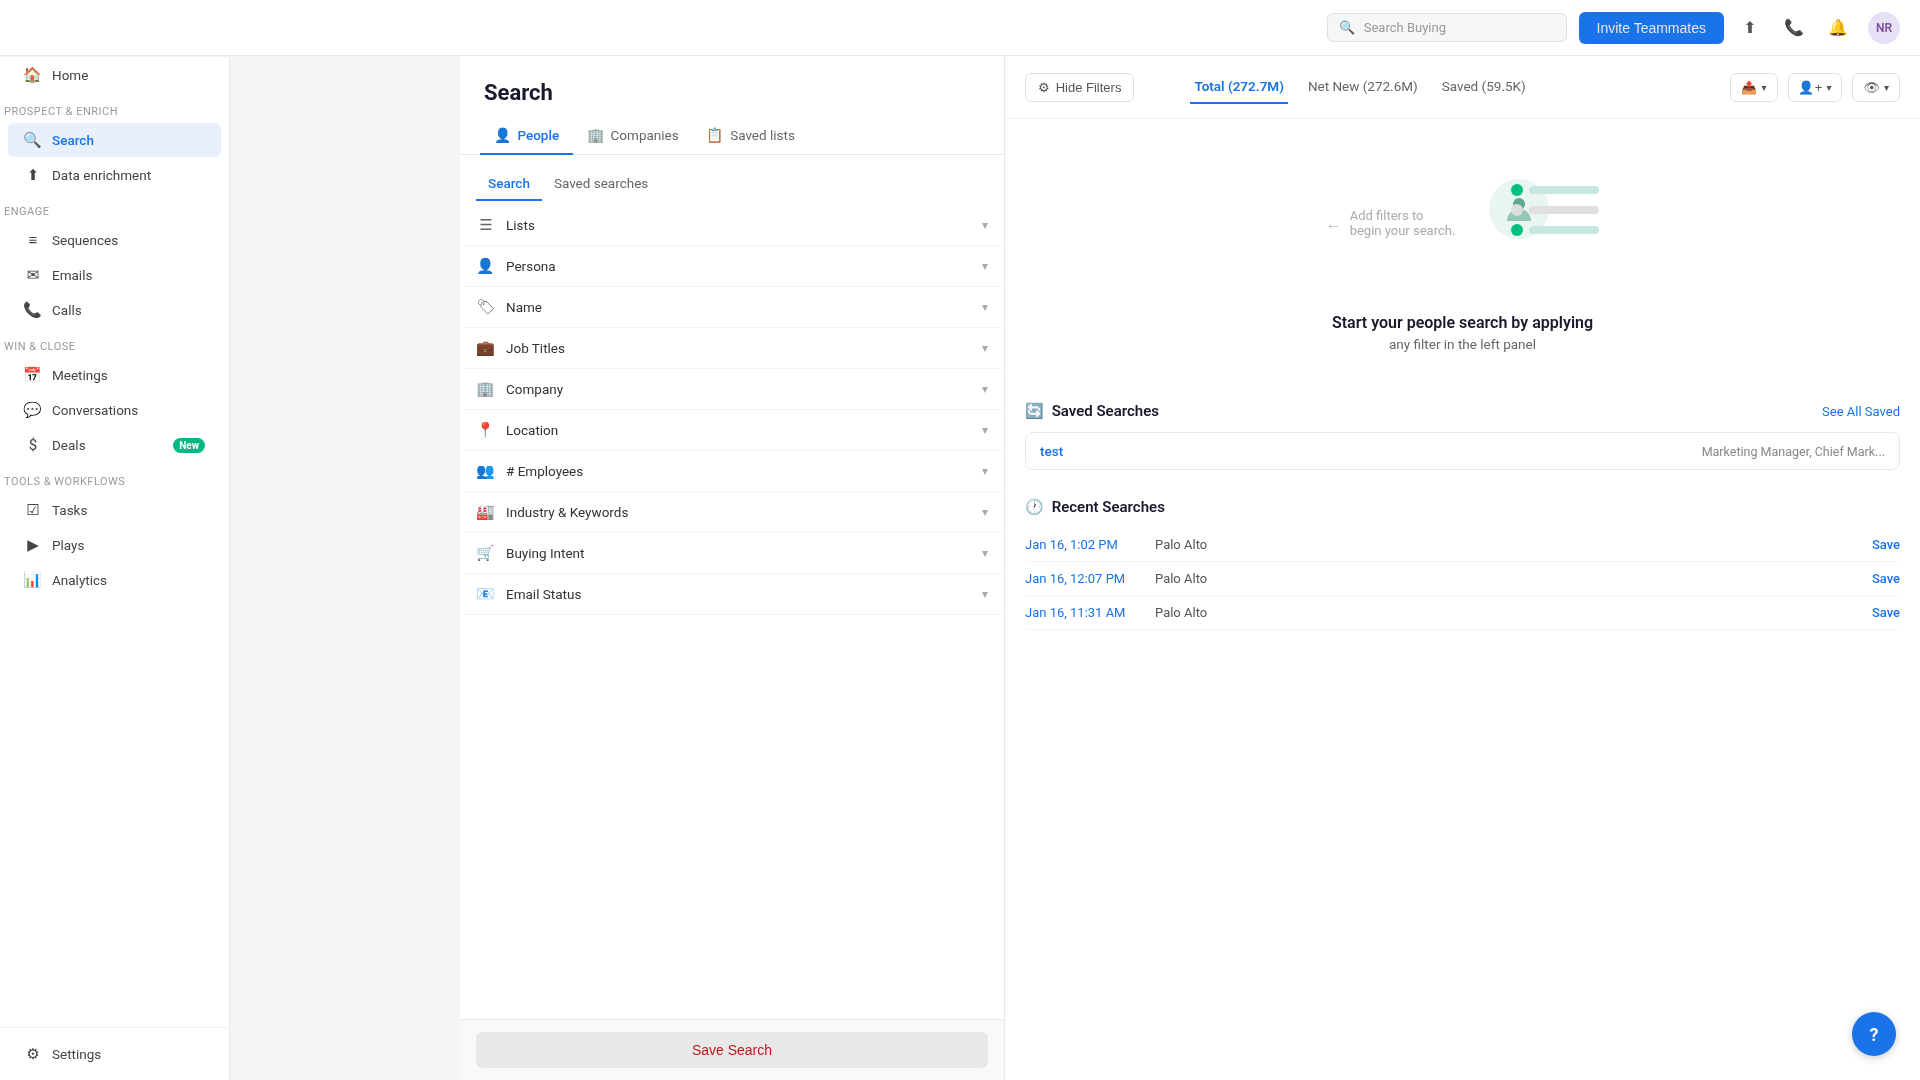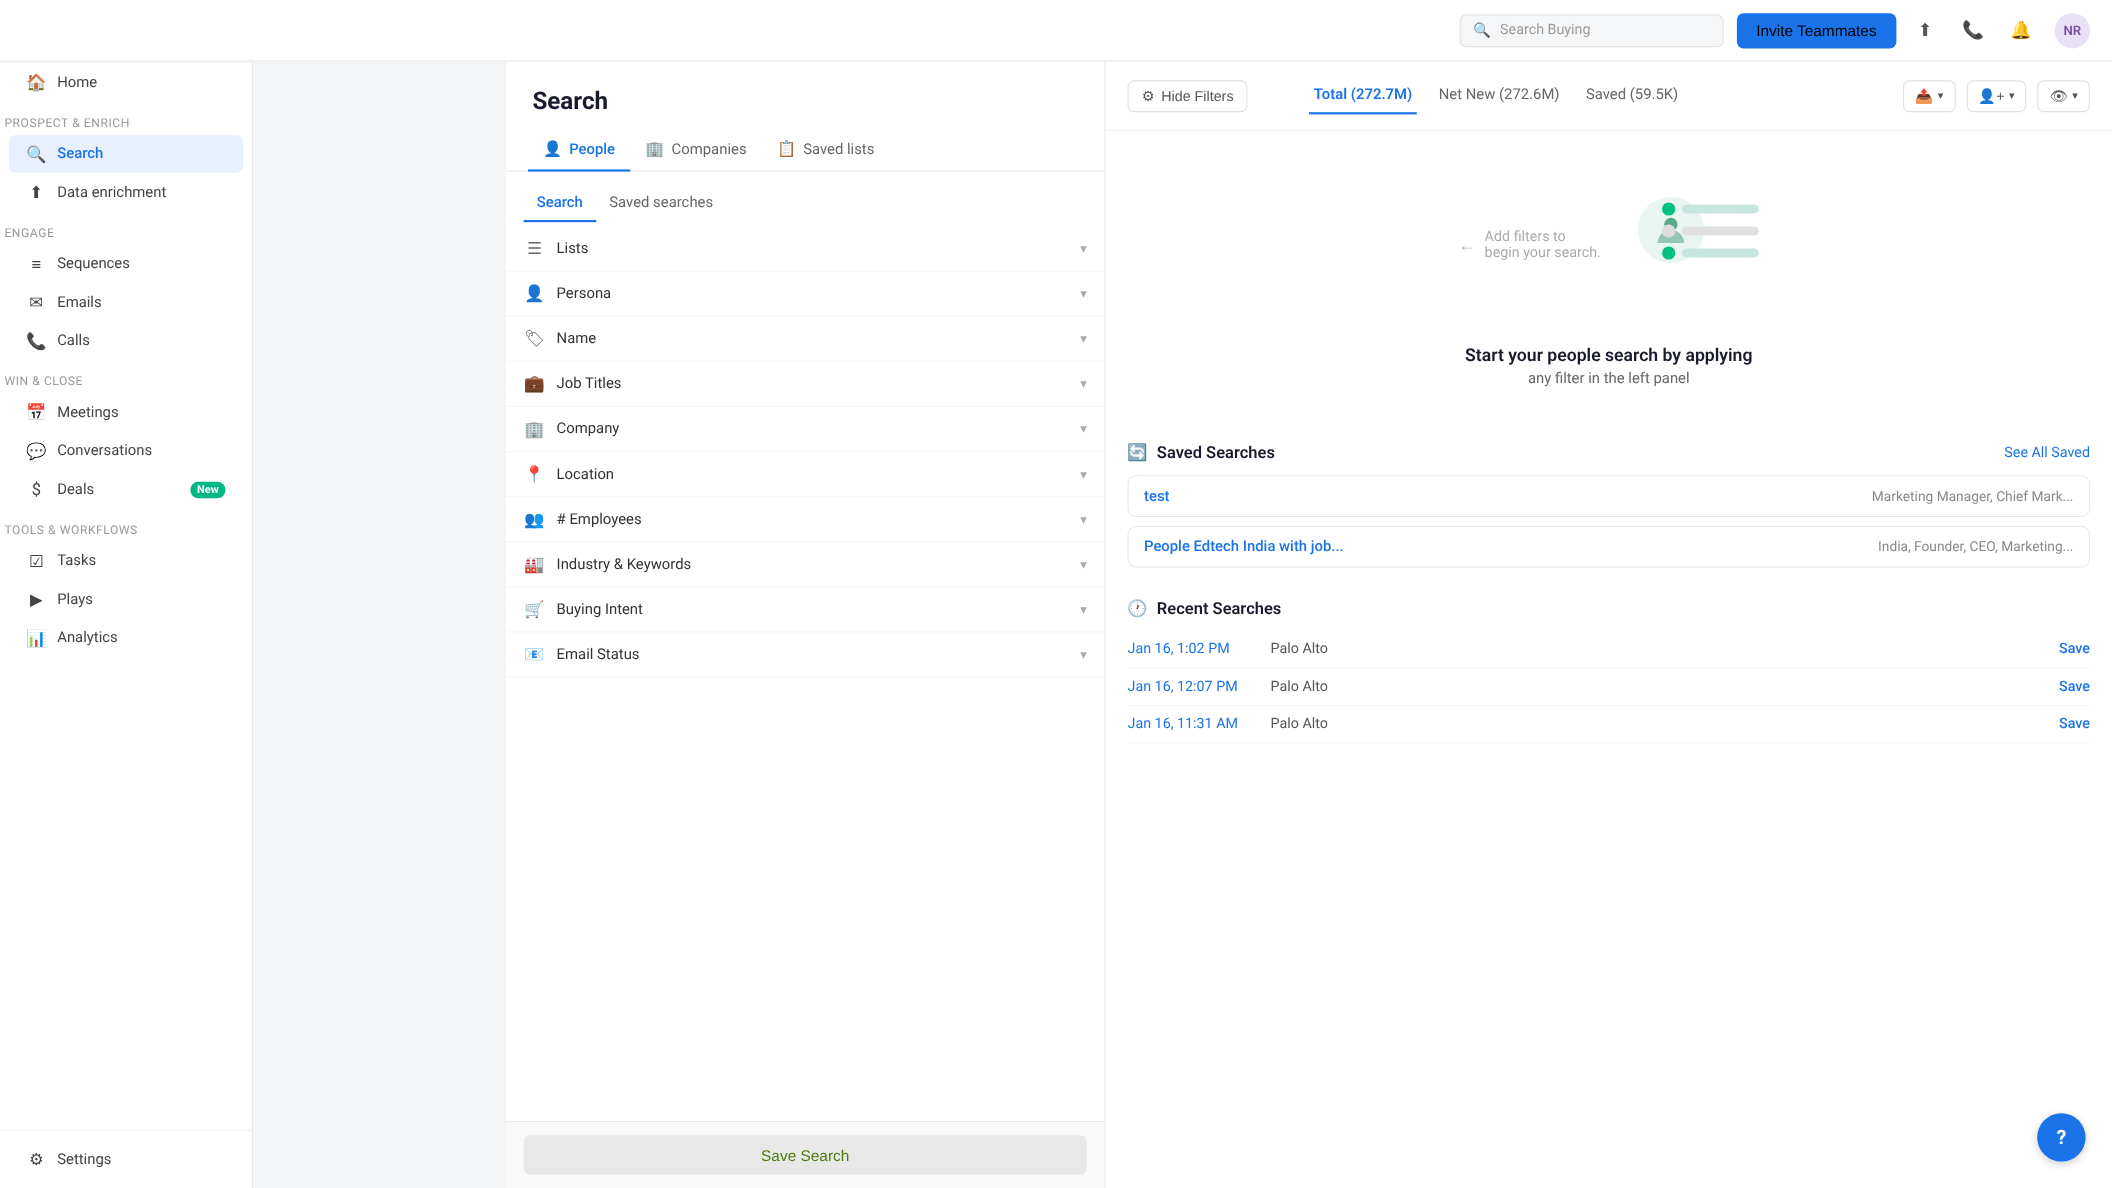--- a/index.html
+++ b/index.html
@@ -16,21 +16,21 @@
     .nav-item.active { background: #e8f0fe; color: #1a73e8; font-weight: 500; }
     .nav-item .nav-icon { width: 18px; height: 18px; display: flex; align-items: center; justify-content: center; font-size: 15px; flex-shrink: 0; }
     .badge-new { background: #00b884; color: white; font-size: 10px; font-weight: 700; padding: 2px 6px; border-radius: 10px; margin-left: auto; }
     .sidebar-bottom { margin-top: auto; border-top: 1px solid #f0f0f0; padding: 8px 0; }
 
     
     .topbar { position: fixed; top: 0; left: 0; right: 0; height: 56px; background: #fff; border-bottom: 1px solid #e8e8e8; display: flex; align-items: center; justify-content: flex-end; padding: 0 20px; gap: 12px; z-index: 100; }
     .search-box { display: flex; align-items: center; gap: 8px; background: #f5f6f8; border: 1px solid #e0e0e0; border-radius: 6px; padding: 6px 12px; width: 240px; cursor: pointer; }
     .search-box span { color: #999; font-size: 13px; }
     .search-icon-small { color: #999; font-size: 14px; }
-    .invite-btn { background: #1a73e8; color: #000000; border: none; border-radius: 6px; padding: 8px 18px; font-size: 14px; font-weight: 500; cursor: pointer; }
+    .invite-btn { background: #1a73e8; color: #e5e5e5; border: none; border-radius: 6px; padding: 8px 18px; font-size: 14px; font-weight: 500; cursor: pointer; }
     .topbar-icons { display: flex; align-items: center; gap: 16px; color: #666; }
     .topbar-icon { width: 28px; height: 28px; display: flex; align-items: center; justify-content: center; cursor: pointer; font-size: 16px; color: #555; }
     .avatar { width: 32px; height: 32px; border-radius: 50%; background: #e8e0f5; display: flex; align-items: center; justify-content: center; font-size: 12px; font-weight: 600; color: #7b4ea0; }
 
     
     .main { flex: 1; margin-left: 230px; margin-top: 56px; display: flex; height: calc(100vh - 56px); overflow: hidden; }
 
     
     .left-panel { width: 545px; background: #fff; border-right: 1px solid #e8e8e8; display: flex; flex-direction: column; height: 100%; flex-shrink: 0; overflow: hidden; }
     .page-title { padding: 24px 24px 12px; font-size: 22px; font-weight: 700; color: #1a1a2e; }
@@ -59,21 +59,21 @@
 
     
     .filter-list { flex: 1; overflow-y: auto; padding: 4px 0; }
     .filter-item { display: flex; align-items: center; justify-content: space-between; padding: 11px 16px; cursor: pointer; border-bottom: 1px solid #f5f5f5; }
     .filter-item-left { display: flex; align-items: center; gap: 10px; color: #333; font-size: 13.5px; }
     .filter-item-icon { font-size: 15px; color: #666; width: 20px; text-align: center; }
     .chevron { color: #aaa; font-size: 12px; }
 
     
     .save-search-bar { padding: 12px 16px; border-top: 1px solid #e8e8e8; background: #f9f9f9; }
-    .save-search-btn { width: 100%; background: #e8e8e8; border: none; border-radius: 6px; padding: 10px; font-size: 14px; color: #4d7c0f; cursor: pointer; font-weight: 500; }
+    .save-search-btn { width: 100%; background: #e8e8e8; border: none; border-radius: 6px; padding: 10px; font-size: 14px; color: #b91c1c; cursor: pointer; font-weight: 500; }
 
     
     .right-panel { flex: 1; background: #fff; overflow-y: auto; padding: 0; }
 
     
     .filter-bar { display: flex; align-items: center; justify-content: space-between; padding: 14px 20px; border-bottom: 1px solid #f0f0f0; gap: 12px; }
     .filter-bar-left { display: flex; align-items: center; gap: 16px; }
     .hide-filters-btn { display: flex; align-items: center; gap: 6px; border: 1px solid #e0e0e0; border-radius: 6px; padding: 6px 12px; font-size: 13px; color: #555; cursor: pointer; background: white; }
     .result-tab { padding: 8px 4px; font-size: 13.5px; cursor: pointer; color: #666; border-bottom: 2px solid transparent; }
     .result-tab.active { color: #1a73e8; border-bottom: 2px solid #1a73e8; font-weight: 600; margin-left: 40px; }
@@ -389,24 +389,20 @@
         <div class="saved-title">
           <span>🔄</span>
           <span>Saved Searches</span>
         </div>
         <span class="see-all-link">See All Saved</span>
       </div>
       <div class="saved-item">
         <span class="saved-item-name">test</span>
         <span class="saved-item-desc">Marketing Manager, Chief Mark...</span>
       </div>
-      <div class="saved-item">
-        <span class="saved-item-name">People Edtech India with job...</span>
-        <span class="saved-item-desc">India, Founder, CEO, Marketing...</span>
-      </div>
     </div>
 
     <div class="recent-section">
       <div class="recent-header">
         <span>🕐</span>
         <span>Recent Searches</span>
       </div>
       <div class="recent-item">
         <span class="recent-date">Jan 16, 1:02 PM</span>
         <span class="recent-location">Palo Alto</span>

